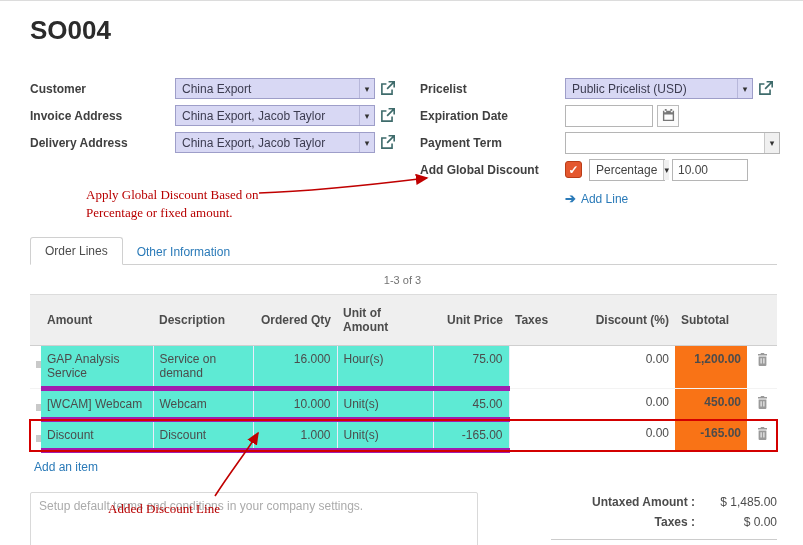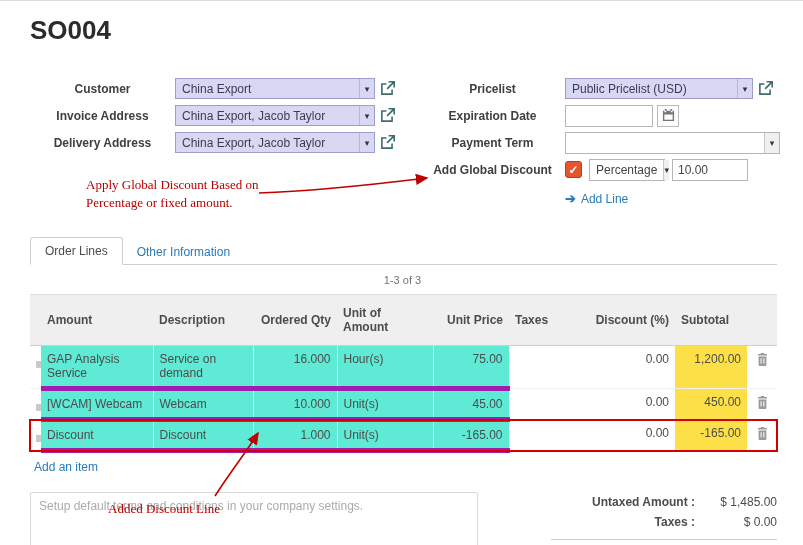--- a/index.html
+++ b/index.html
@@ -6,56 +6,56 @@
   html,body { background:#fff; }
   body { font-family: "Liberation Sans", sans-serif; color:#4c4c4c; }
   .page { position:relative; width:803px; height:545px; background:#fff; overflow:hidden; border-top:1px solid #dcdcdc; }
 
   .title { position:absolute; left:30px; top:14px; font-size:26px; font-weight:bold; color:#2b2b2b; }
 
   
   .form-left  { position:absolute; left:30px;  top:74px; width:380px; }
   .form-right { position:absolute; left:420px; top:74px; width:360px; }
   .frow { display:flex; align-items:center; height:27px; }
-  .flabel { width:145px; font-weight:bold; font-size:12px; color:#404040; flex:none;text-align:center; }
+  .flabel { width:145px; font-weight:bold; font-size:12px; color:#404040; flex:none; }
   .m2o { position:relative; display:flex; align-items:center; height:21px; background:#d8d8f4; border:1px solid #9e9ec9; font-size:12px; color:#3c3c50; padding:0 20px 0 6px; overflow:hidden; white-space:nowrap; }
   .m2o .caret { position:absolute; right:0; top:0; bottom:0; width:15px; border-left:1px solid #b7b7da; display:flex; align-items:center; justify-content:center; font-size:9px; color:#333; }
   .w200 { width:200px; } .w188 { width:188px; }
   .ext { width:15px; height:15px; margin-left:5px; flex:none; cursor:pointer; }
   .tin { height:22px; border:1px solid #b5b5b5; font-size:12px; padding:0 5px; color:#444; font-family:"Liberation Sans",sans-serif; }
   .w88 { width:88px; } .w76 { width:76px; }
   .calbtn { width:22px; height:22px; border:1px solid #bbb; background:#fcfcfc; display:flex; align-items:center; justify-content:center; margin-left:4px; }
   .wsel { position:relative; display:flex; align-items:center; height:22px; background:#fff; border:1px solid #b5b5b5; font-size:12px; color:#444; }
   .wsel .txt { padding:0 6px; flex:1; }
   .wsel .btn { width:15px; align-self:stretch; border-left:1px solid #c8c8c8; background:#f0f0f0; display:flex; align-items:center; justify-content:center; font-size:9px; color:#333; }
   .w215 { width:215px; }
   .chk { width:17px; height:17px; background:#e4572e; border:1px solid #b93c17; border-radius:3px; color:#fff; font-size:12px; font-weight:bold; display:flex; align-items:center; justify-content:center; margin-right:7px; flex:none; }
   .addline { position:absolute; left:565px; top:190px; display:flex; align-items:center; gap:5px; color:#2a7ab8; font-size:12px; cursor:pointer; }
   .addline .arr { font-weight:bold; font-size:13px; }
 
   
   .note { position:absolute; color:#b80000; font-family:"Liberation Serif", serif; font-size:13px; line-height:1.35; white-space:pre-line; z-index:40; }
-  #note1 { left:86px; top:175px; }
+  #note1 { left:86px; top:185px; }
   #note2 { left:108px; top:499px; }
   .overlay { position:absolute; left:0; top:0; pointer-events:none; z-index:39; }
 
   
   .main { position:absolute; left:30px; right:26px; top:237px; }
   .tabbar { display:flex; align-items:flex-end; border-bottom:1px solid #d0d0d0; height:27px; }
   .tab { font-size:12px; padding:6px 14px; margin-bottom:-1px; cursor:pointer; }
   .tab.active { background:#fff; border:1px solid #d0d0d0; border-bottom:1px solid #fff; border-radius:3px 3px 0 0; color:#4c4c4c; }
   .tab.inactive { color:#2a7ab8; border:none; }
   .pager { text-align:center; font-size:11px; color:#737373; margin:9px 2px 8px 0; }
 
   table.lines { width:100%; border-collapse:collapse; table-layout:fixed; font-size:12px; color:#4c4c4c; }
   .lines thead th { background:#efefef; border-top:1px solid #dcdcdc; border-bottom:1px solid #cfcfcf; font-weight:bold; padding:11px 6px; text-align:left; overflow:hidden; }
   .lines th.r, .lines td.r { text-align:right; }
   .lines td { padding:6px 6px; vertical-align:top; border-bottom:1px solid #f3f3f3; overflow:hidden; }
   .lines td.hl { background:#5eead4; border-right:1px solid #ecechf; border-right:1px solid #ececfa; border-bottom:5px solid #a21caf; }
-  .lines td.sub { background:#fde047; }
+  .lines td.sub { background:#f97316;font-weight:bold; }
   .lines td.trash { text-align:center; padding-top:7px; }
   .lines tr.selected { outline:2px solid #d30000; outline-offset:-1px; }
   .handle { padding:0; }
   .handle .grip { width:7px; height:7px; background:#c9c9c9; margin:9px auto 0 auto; }
   .additem { color:#2a7ab8; font-size:12px; margin:7px 0 0 4px; cursor:pointer; display:inline-block; }
 
   .bottom { display:flex; margin-top:17px; align-items:flex-start; }
   .terms { width:448px; height:78px; border:1px solid #d9d9d9; border-radius:2px; padding:6px 8px; font-size:12px; color:#666; resize:none; font-family:"Liberation Sans",sans-serif; }
   .terms::placeholder { color:#ababab; }
   .totals { margin-left:auto; width:226px; font-size:12px; color:#4c4c4c; }

